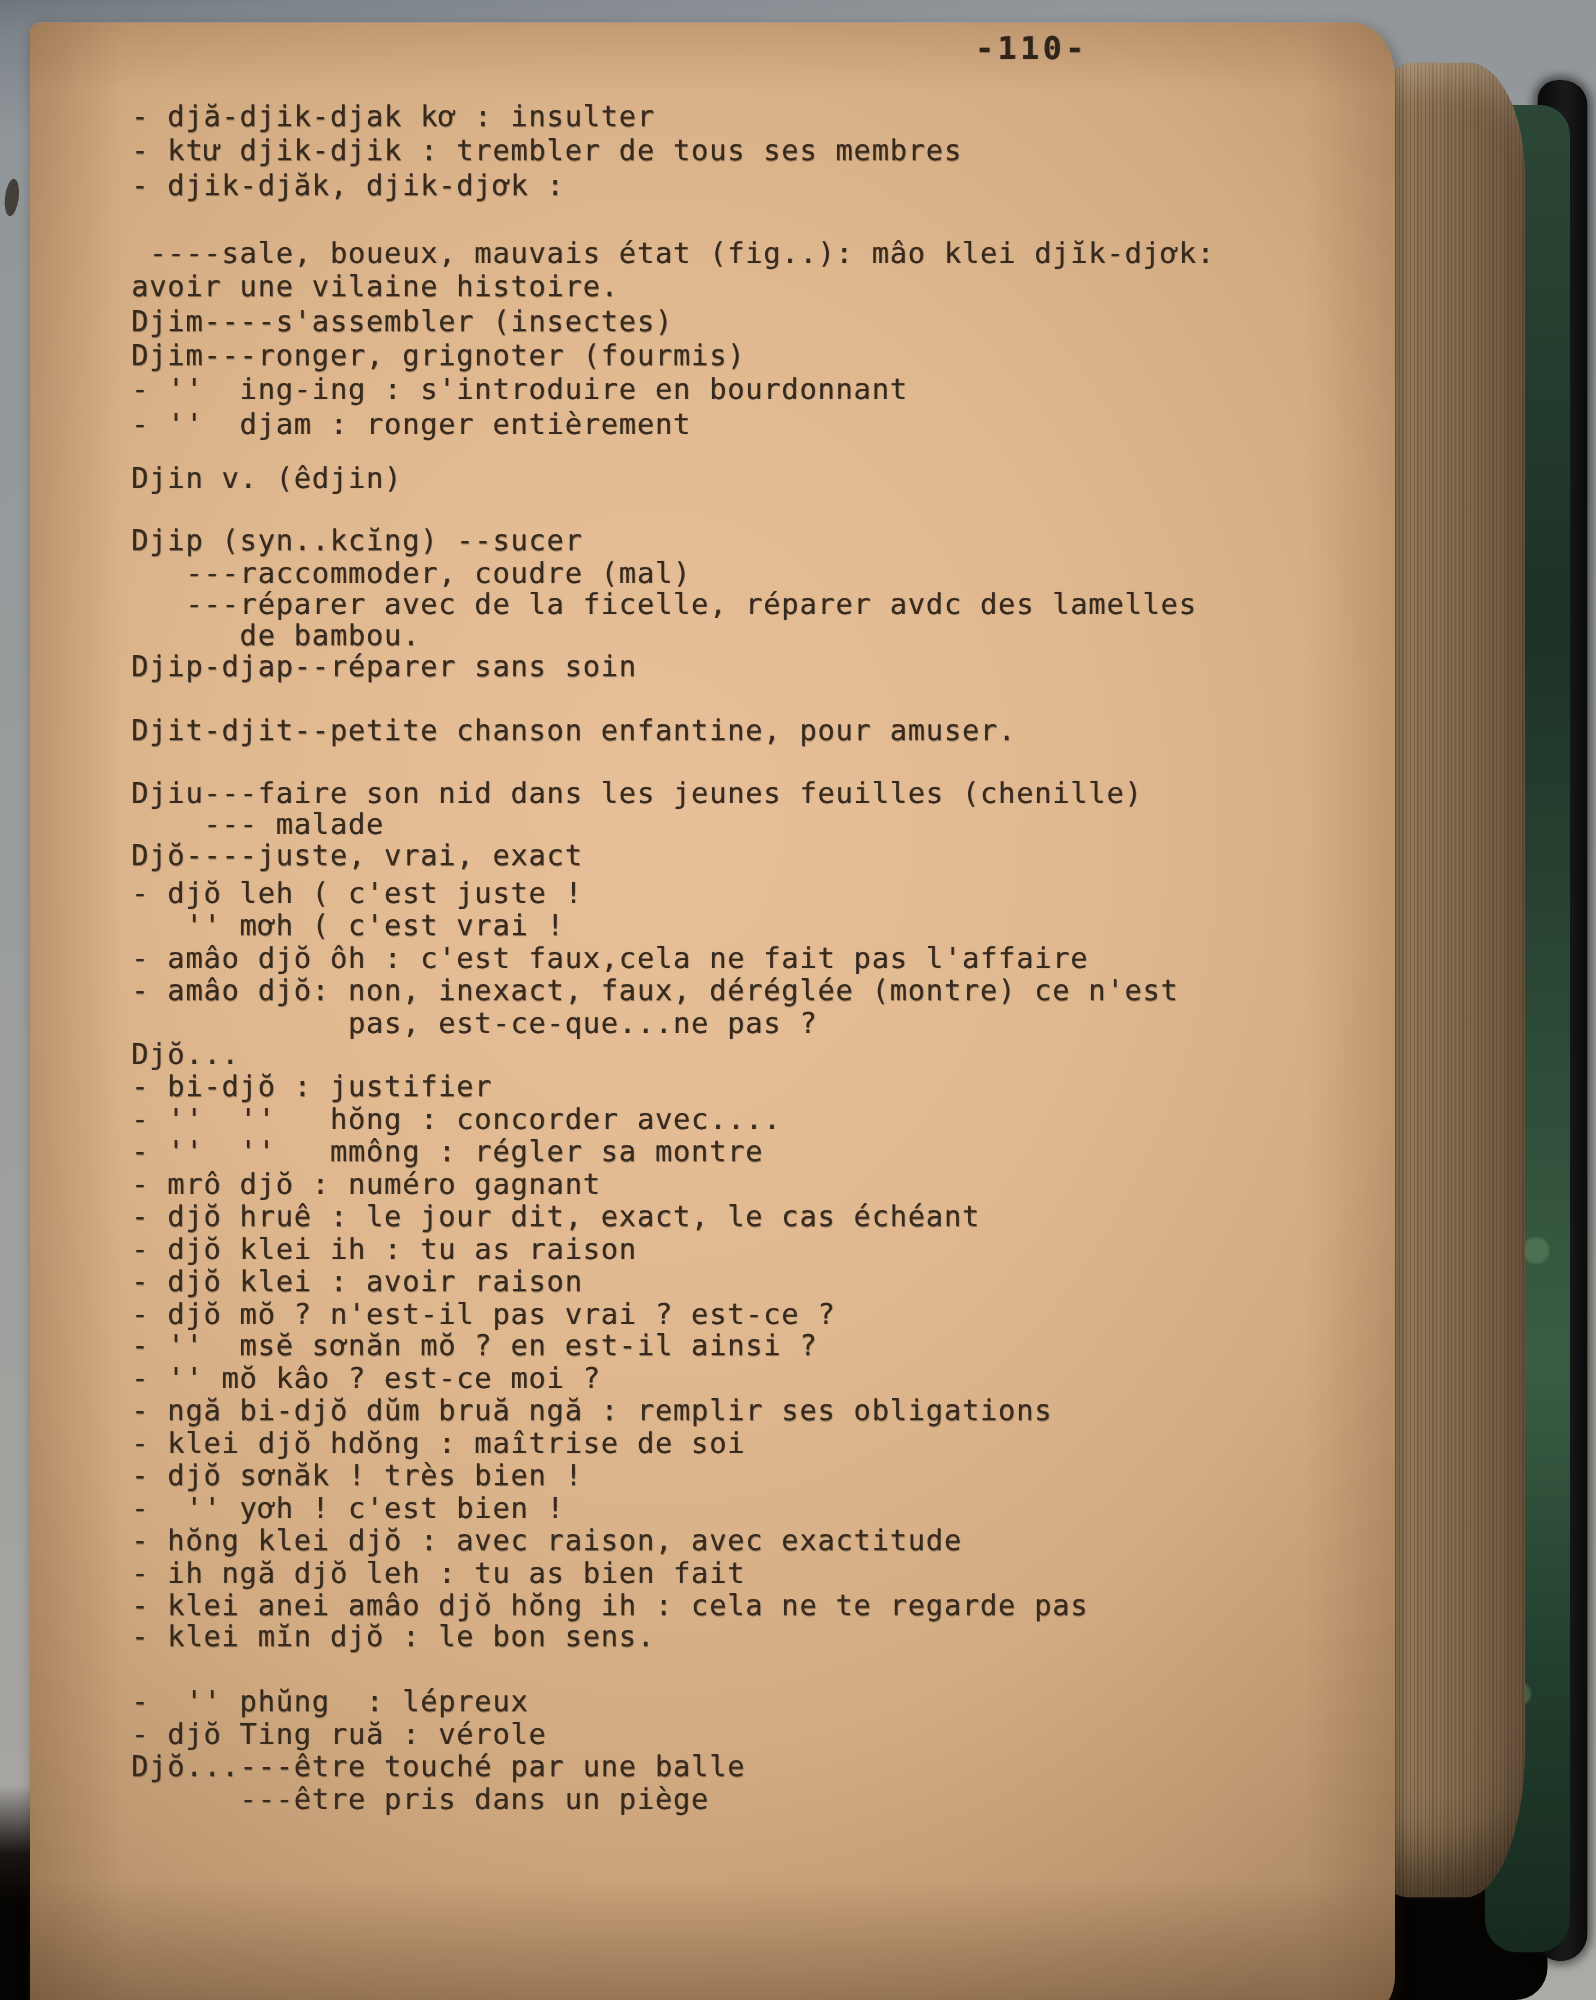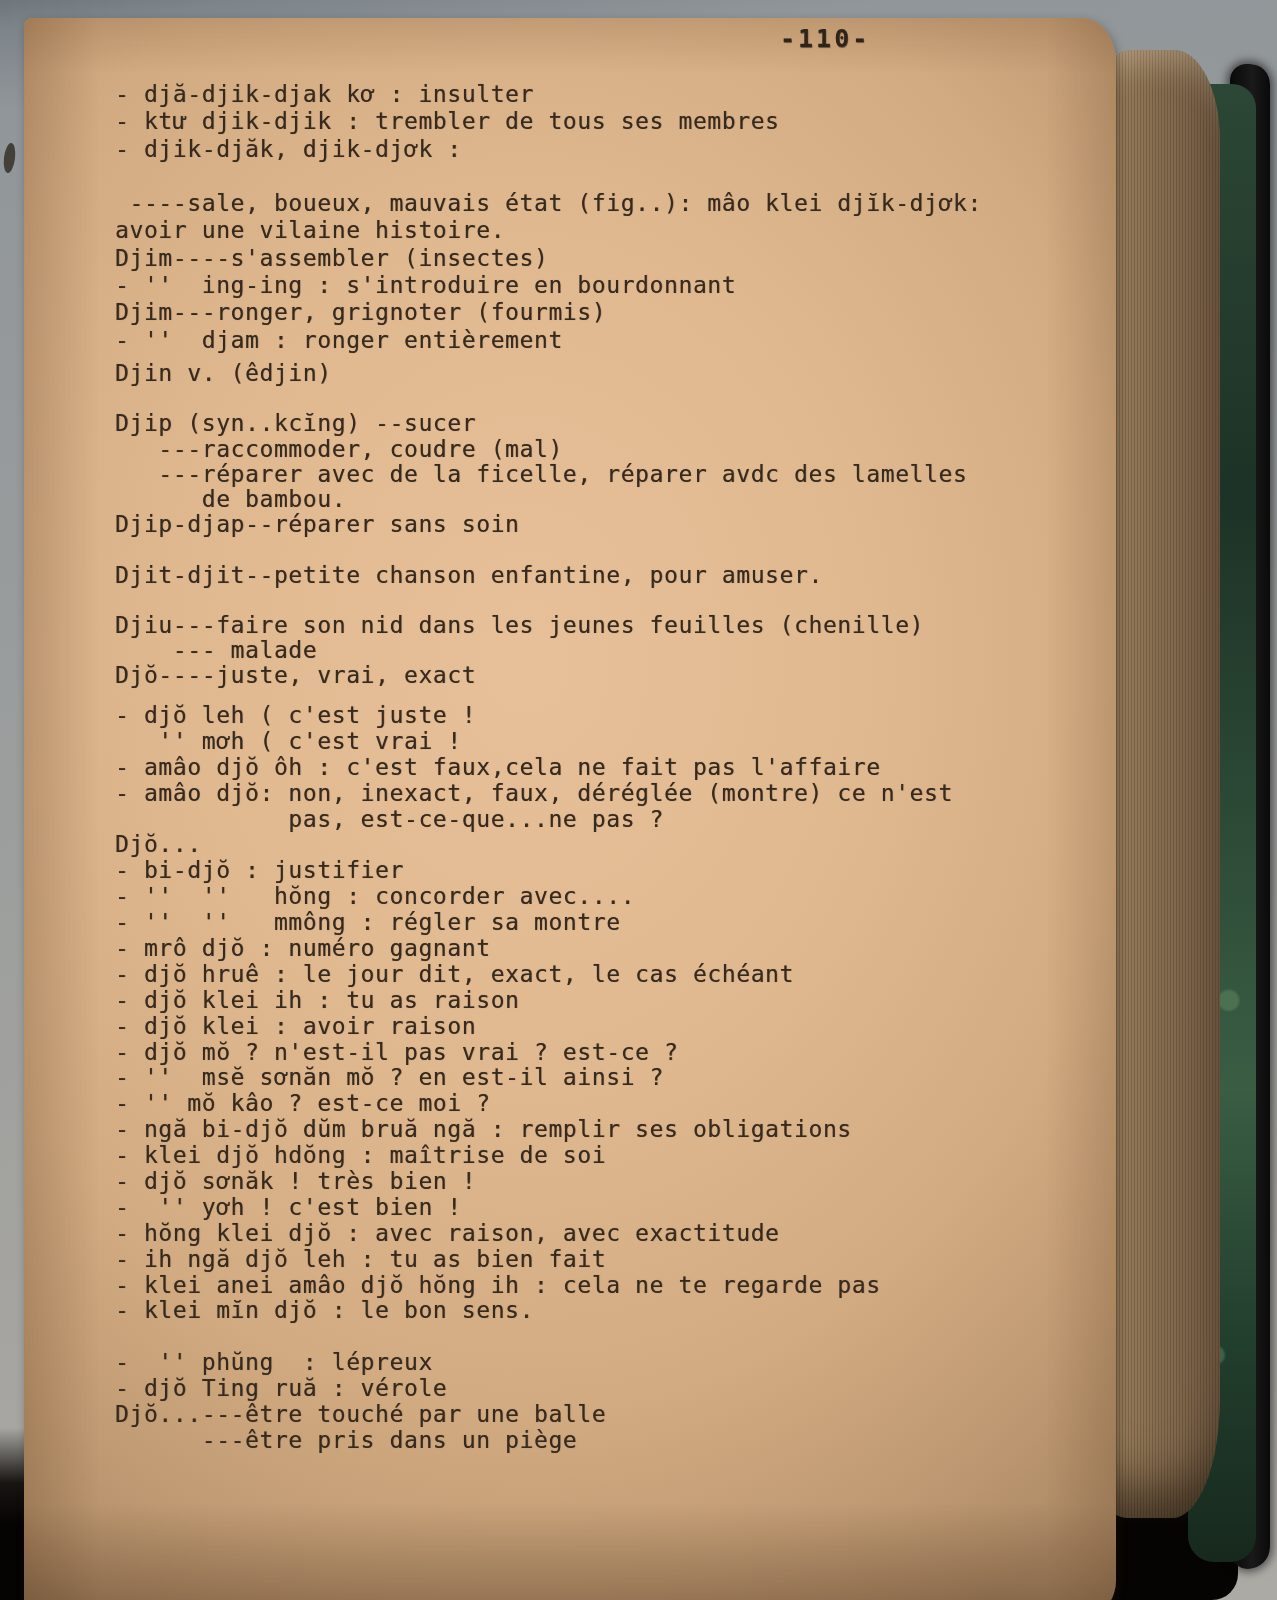--- a/index.html
+++ b/index.html
@@ -67,23 +67,23 @@
       linear-gradient(270deg, rgba(92,60,30,.20) 0, rgba(92,60,30,0) 70px);
   }
   .page-number{
     left:756px;top:6px;font-size:25px;font-weight:700;letter-spacing:3px;
     color:#2e241a;text-shadow:.5px .5px .8px rgba(46,36,26,.6);
   }
   .block{
     left:81px;color:#362a1e;font-size:23px;letter-spacing:.6px;
     text-shadow:.4px .4px .7px rgba(54,42,30,.55);
   }
-  .tline{white-space:pre;margin-left:10px;}
+  .tline{white-space:pre;}
   .ba{top:63px;}  .ba .tline{height:27.3px;}
-  .bb{top:342px;} .bb .tline{height:25.2px;}
+  .bb{top:352px;} .bb .tline{height:25.2px;}
   .bc{top:684px;} .bc .tline{height:25.9px;}
 </style>
 </head>
 <body>
 
 <div class="layer bottom-shadow"></div>
 <div class="layer cover-edge"></div>
 <div class="layer marble"></div>
 <div class="layer fore-edge"></div>
 <div class="layer left-sliver"></div>
@@ -93,22 +93,22 @@
   <div class="layer page-shade"></div>
   <div class="layer page-number">-110-</div>
   <div class="layer block ba">
       <div class="tline">- djă-djik-djak kơ : insulter</div>
       <div class="tline">- ktư djik-djik : trembler de tous ses membres</div>
       <div class="tline">- djik-djăk, djik-djơk :</div>
       <div class="tline"></div>
       <div class="tline"> ----sale, boueux, mauvais état (fig..): mâo klei djĭk-djơk:</div>
       <div class="tline">avoir une vilaine histoire.</div>
       <div class="tline">Djim----s'assembler (insectes)</div>
+      <div class="tline">Djim---ronger, grignoter (fourmis)</div>
       <div class="tline">- ''  ing-ing : s'introduire en bourdonnant</div>
-      <div class="tline">Djim---ronger, grignoter (fourmis)</div>
       <div class="tline">- ''  djam : ronger entièrement</div>
     </div>
   <div class="layer block bb">
       <div class="tline">Djin v. (êdjin)</div>
       <div class="tline"></div>
       <div class="tline">Djip (syn..kcĭng) --sucer</div>
       <div class="tline">   ---raccommoder, coudre (mal)</div>
       <div class="tline">   ---réparer avec de la ficelle, réparer avdc des lamelles</div>
       <div class="tline">      de bambou.</div>
       <div class="tline">Djip-djap--réparer sans soin</div>

